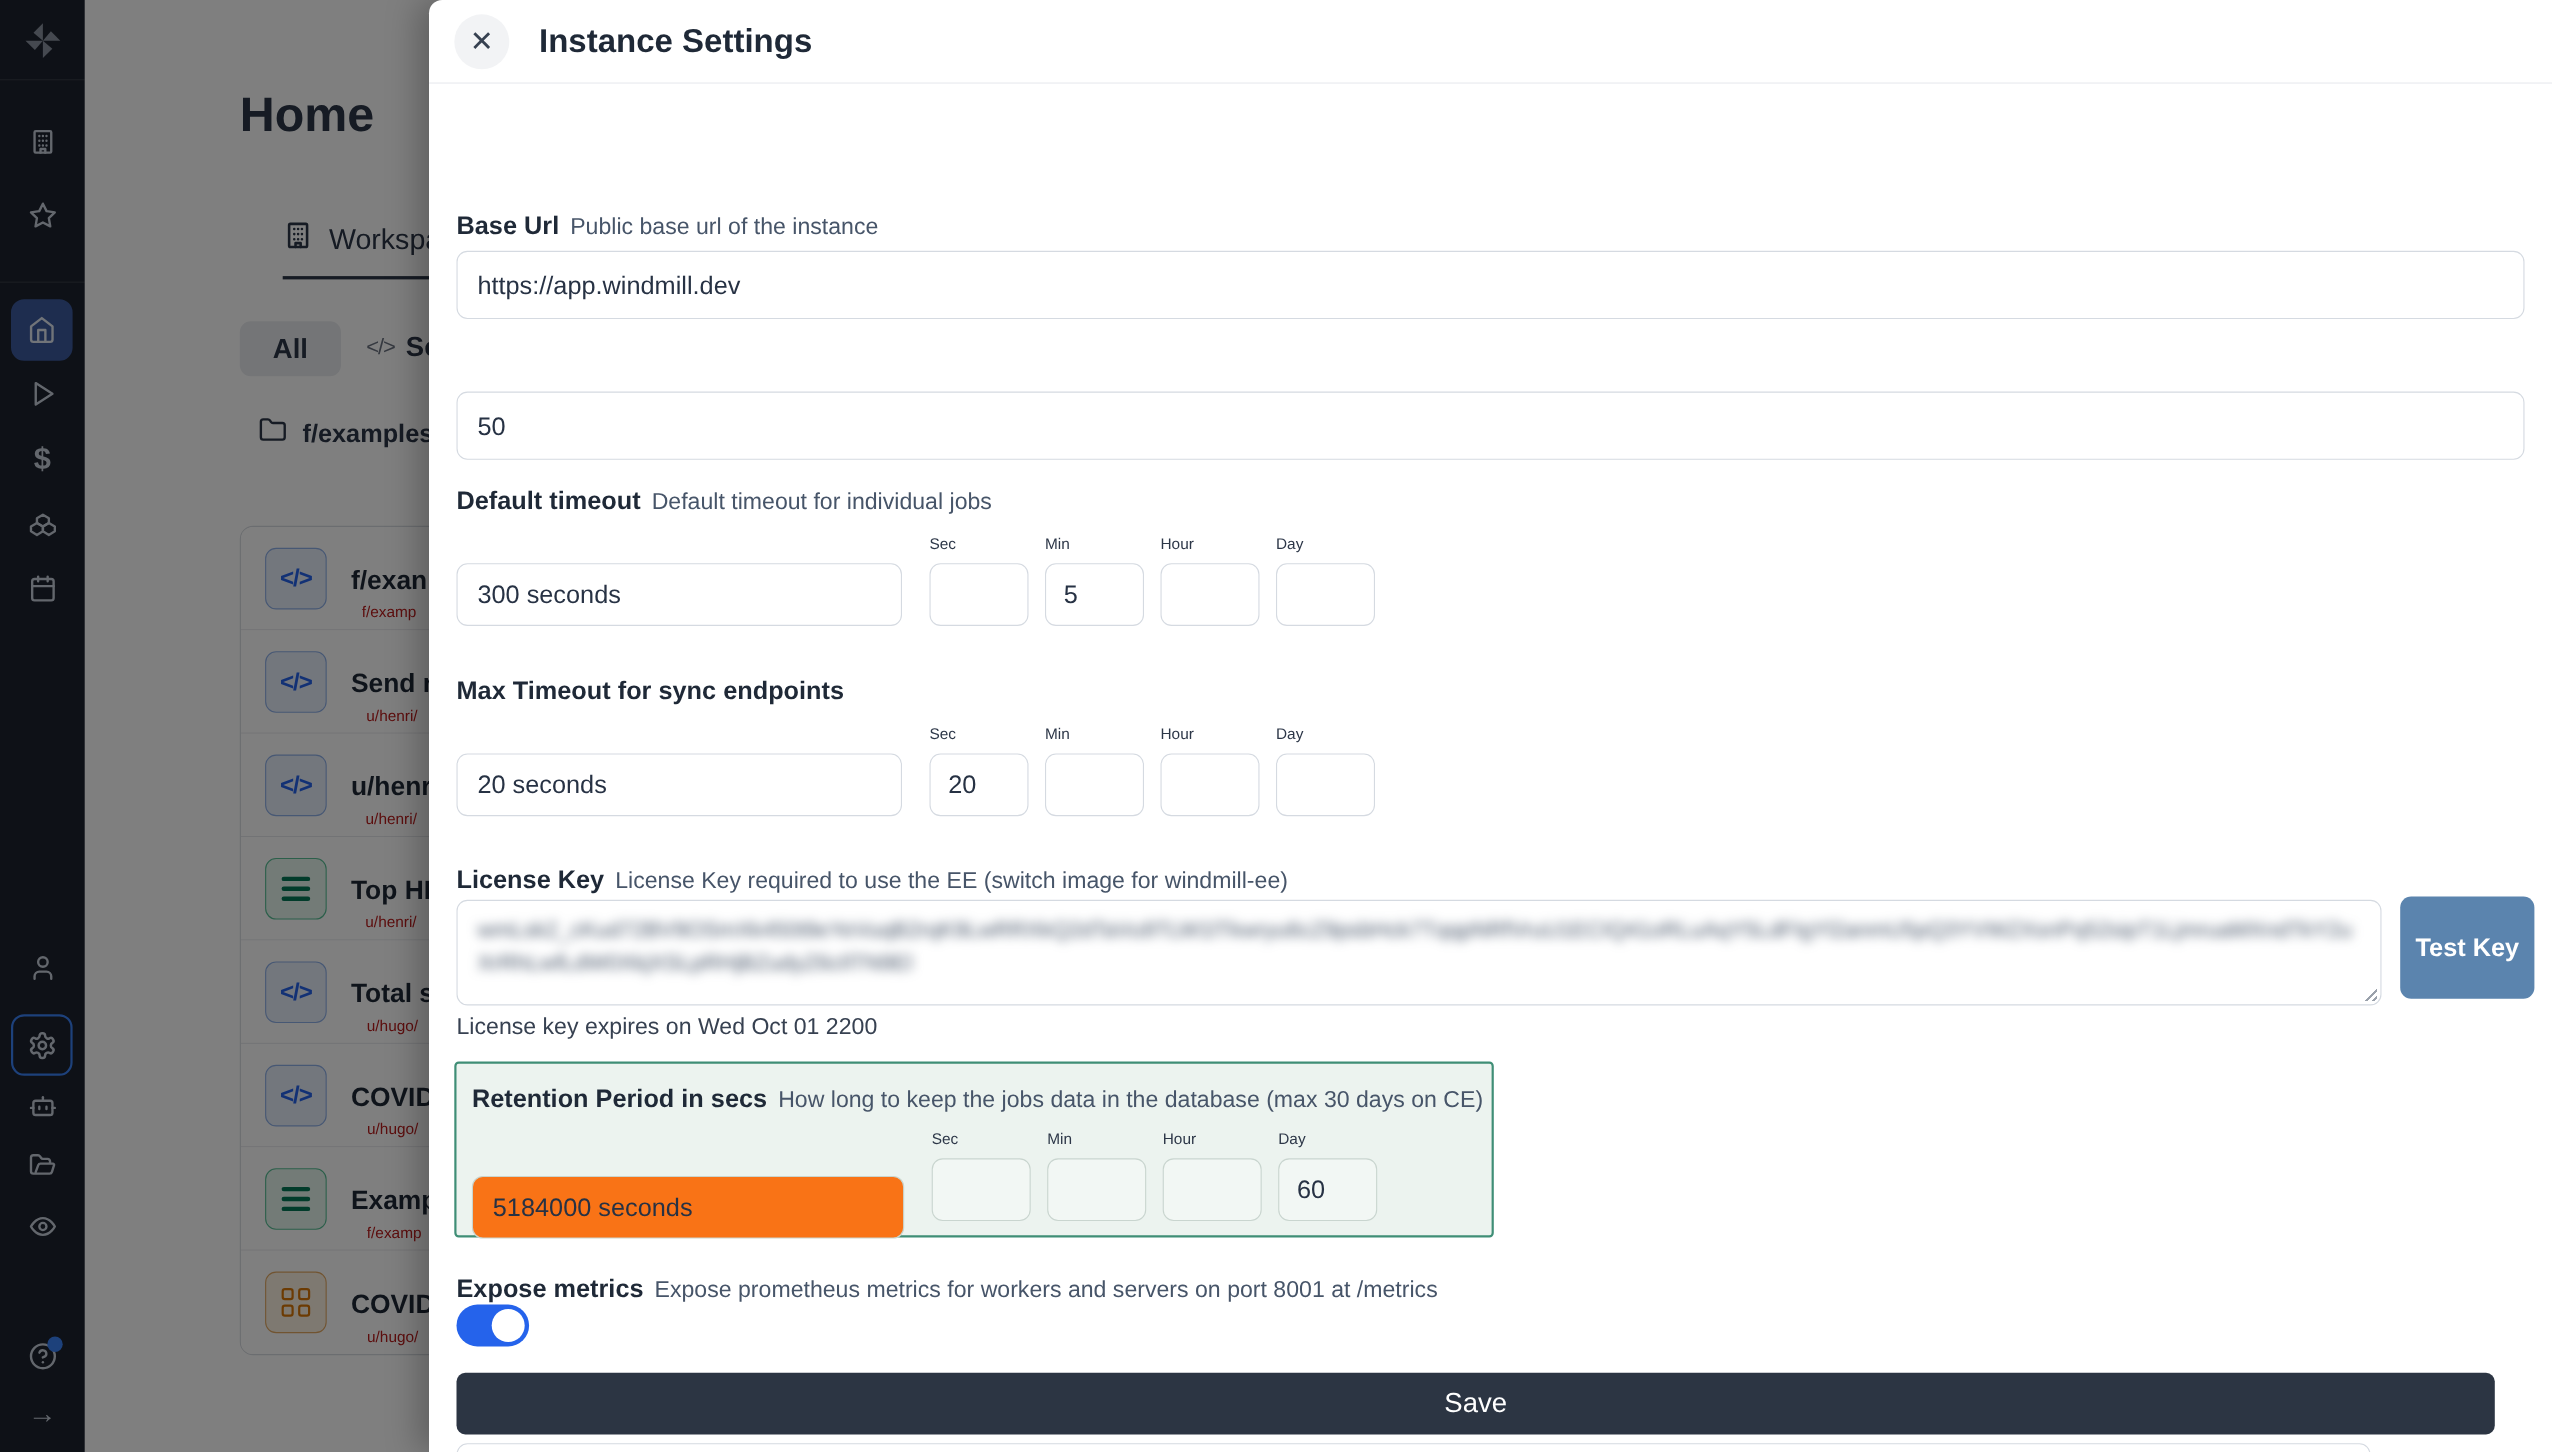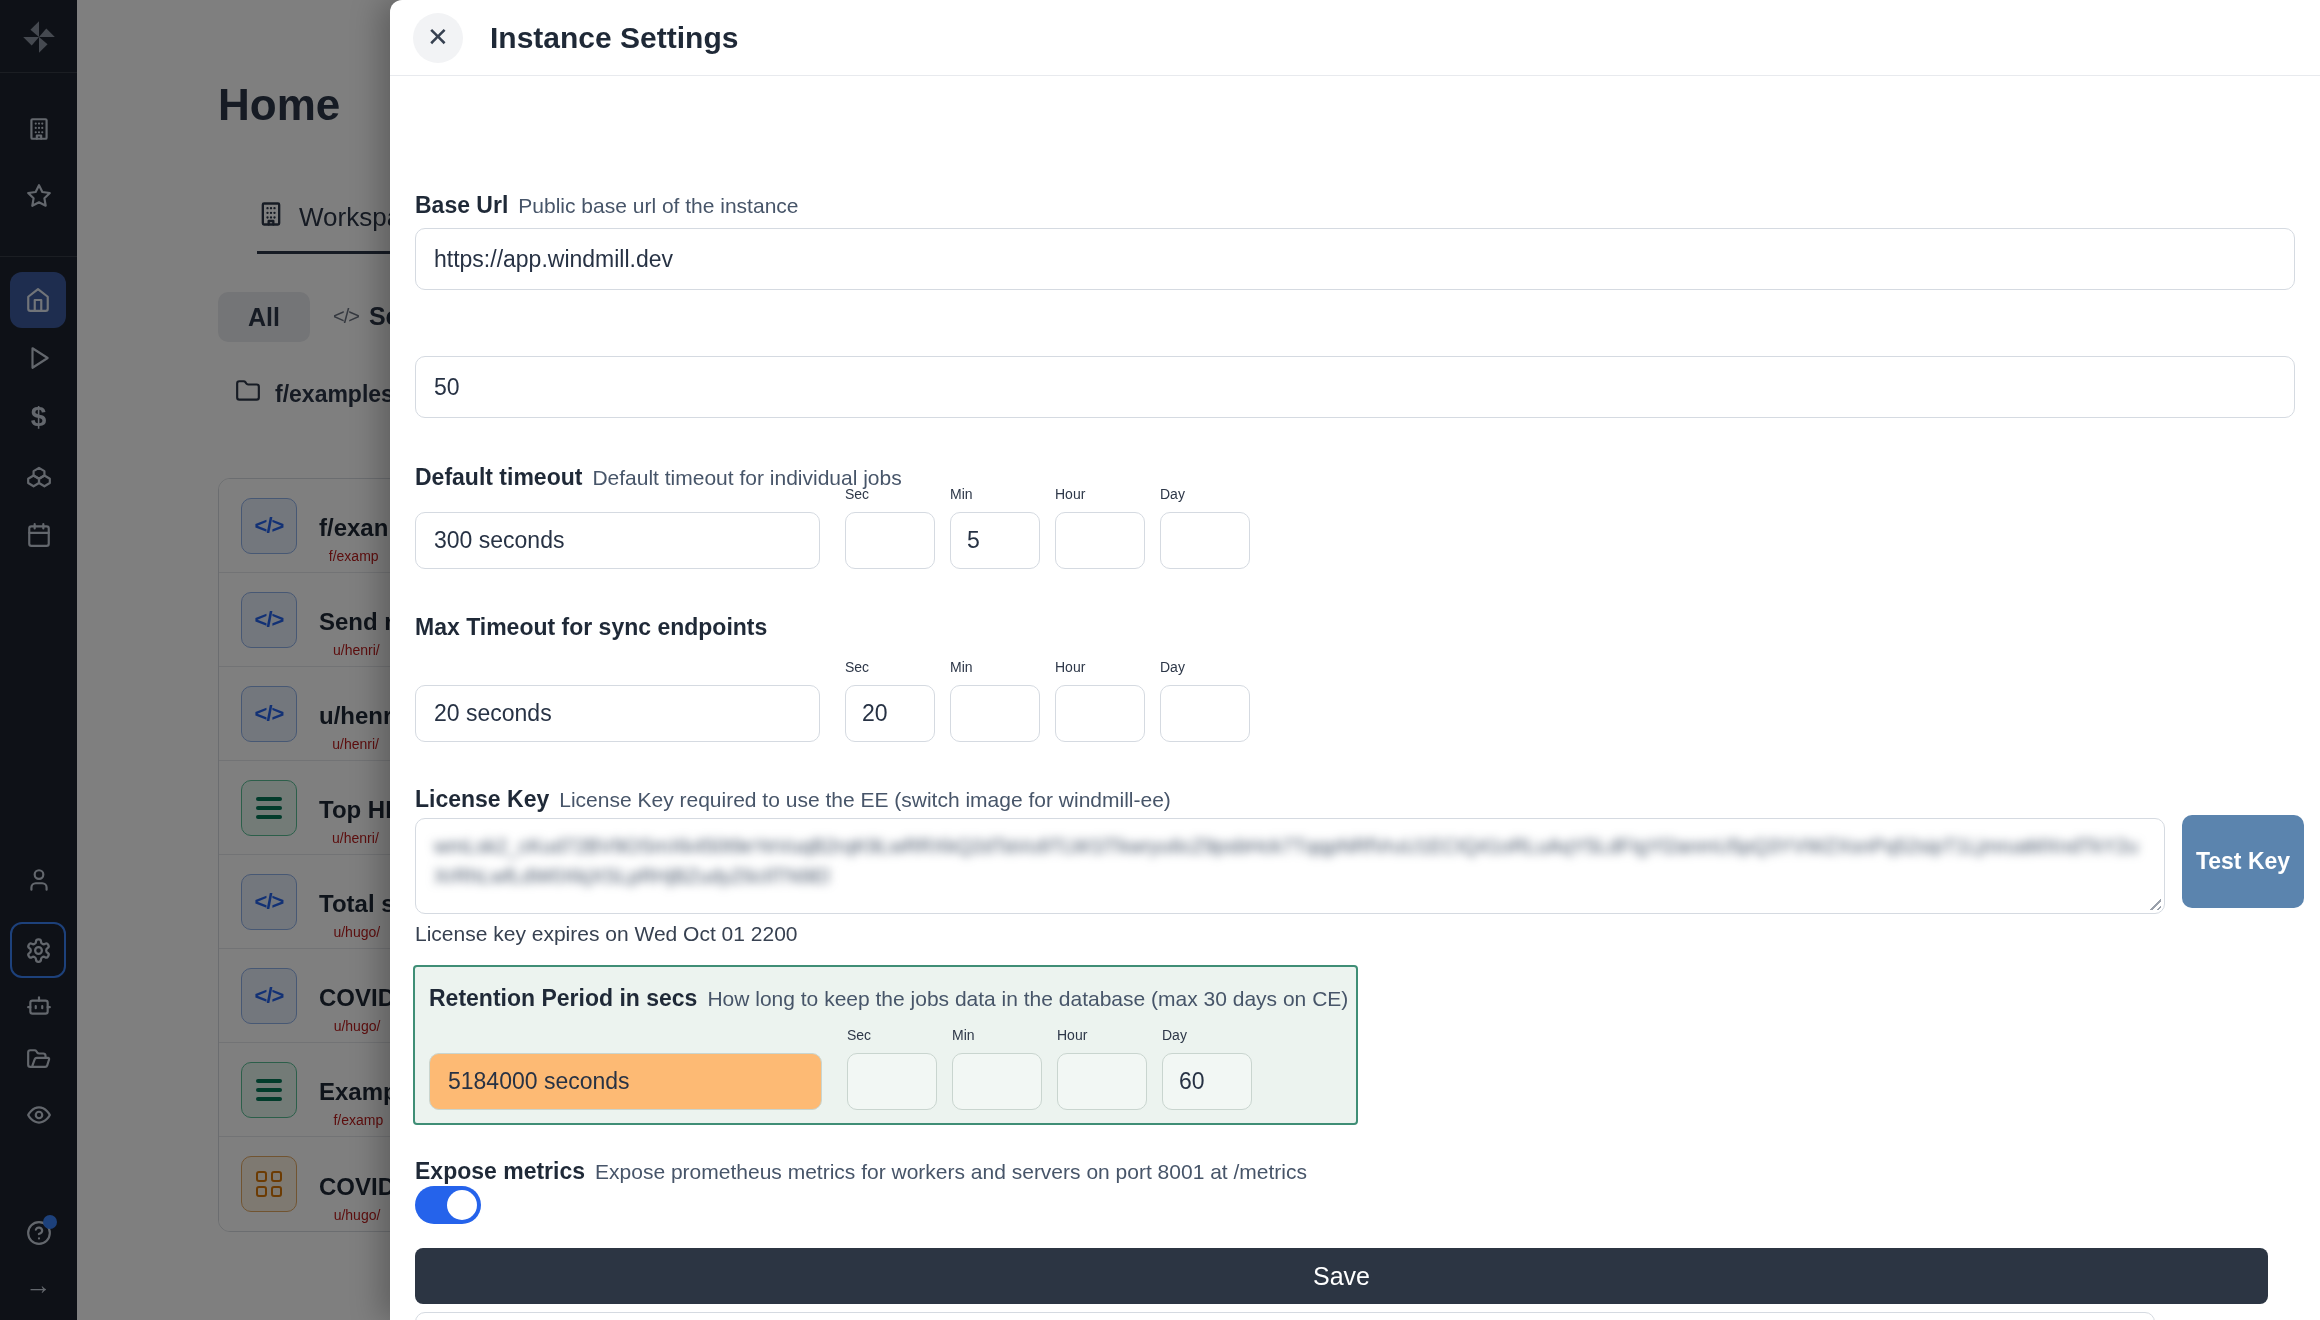--- a/index.html
+++ b/index.html
@@ -69,21 +69,21 @@
 
   .license-box { position:absolute; left:25px; top:818px; width:1750px; height:96px; border:1px solid #d5dae1; border-radius:10px; padding:12px 18px; overflow:hidden; }
   .license-text { font-size:20px; color:#475569; line-height:30px; filter:blur(5px); word-break:break-all; }
   .license-box::after { content:""; position:absolute; right:3px; bottom:3px; width:14px; height:14px; background:repeating-linear-gradient(135deg, transparent 0 3px, #9aa1ab 3px 4.5px); clip-path:polygon(100% 0, 0 100%, 100% 100%); }
   .test-key-btn { position:absolute; left:1792px; top:815px; width:122px; height:93px; background:#5b84ae; border:none; border-radius:10px; color:#fff; font-size:23px; font-weight:bold; cursor:pointer; font-family:"Liberation Sans", sans-serif; }
   .license-helper { position:absolute; left:25px; top:922px; font-size:21px; color:#374151; }
 
   .retention-box { position:absolute; left:23px; top:965px; width:945px; height:160px; border:2px solid #3f8e76; border-radius:4px; background:#ecf3ef; }
   .retention-box .field-label { left:14px; top:18px; }
   .retention-box .timer-row { left:14px; top:60px; width:920px; }
-  .retention-box .timer-main { width:393px; background:#fdba74; border-color:#c9d5cf; }
+  .retention-box .timer-main { width:393px; background:#f97316; border-color:#c9d5cf;margin-top:16px; }
   .retention-box .unit-input { background:#f2f7f4; border-color:#c9d5cf; }
   .retention-box .u0 { left:418px; } .retention-box .u1 { left:523px; } .retention-box .u2 { left:628px; } .retention-box .u3 { left:733px; }
 
   .toggle { position:absolute; left:25px; top:1186px; width:66px; height:38px; background:#2563eb; border-radius:19px; cursor:pointer; }
   .toggle .knob { position:absolute; right:4px; top:4px; width:30px; height:30px; border-radius:50%; background:#fff; }
   .save-btn { position:absolute; left:25px; top:1248px; width:1853px; height:56px; background:#2c3543; color:#fff; border:none; border-radius:8px; font-size:25px; font-weight:500; cursor:pointer; font-family:"Liberation Sans", sans-serif; }
   .next-box { position:absolute; left:25px; top:1312px; width:1740px; height:40px; border:1px solid #d5dae1; border-radius:10px; background:#fff; }
 
   svg.lu { stroke-linecap:round; stroke-linejoin:round; fill:none; stroke-width:2; }
 </style>
@@ -316,21 +316,21 @@
     </div>
 
 
     <div class="field-label" style="top:192px">
       <b>Base Url</b><span class="desc">Public base url of the instance</span>
     </div>
     <input class="text-input" style="top: 216px; margin-top: 12px;" value="https://app.windmill.dev">
 
     <input class="text-input" style="top: 356px;" value="50">
 
-    <div class="field-label" style="top:464px">
+    <div class="field-label" style="top:442px">
       <b>Default timeout</b><span class="desc">Default timeout for individual jobs</span>
     </div>
     <div class="timer-row" style="top:486px">
       <input class="timer-main" value="300 seconds" style="">
       <div class="unit-label u0">Sec</div>
       <input class="unit-input u0" value="" style="">
       <div class="unit-label u1">Min</div>
       <input class="unit-input u1" value="5" style="">
       <div class="unit-label u2">Hour</div>
       <input class="unit-input u2" value="" style="">

